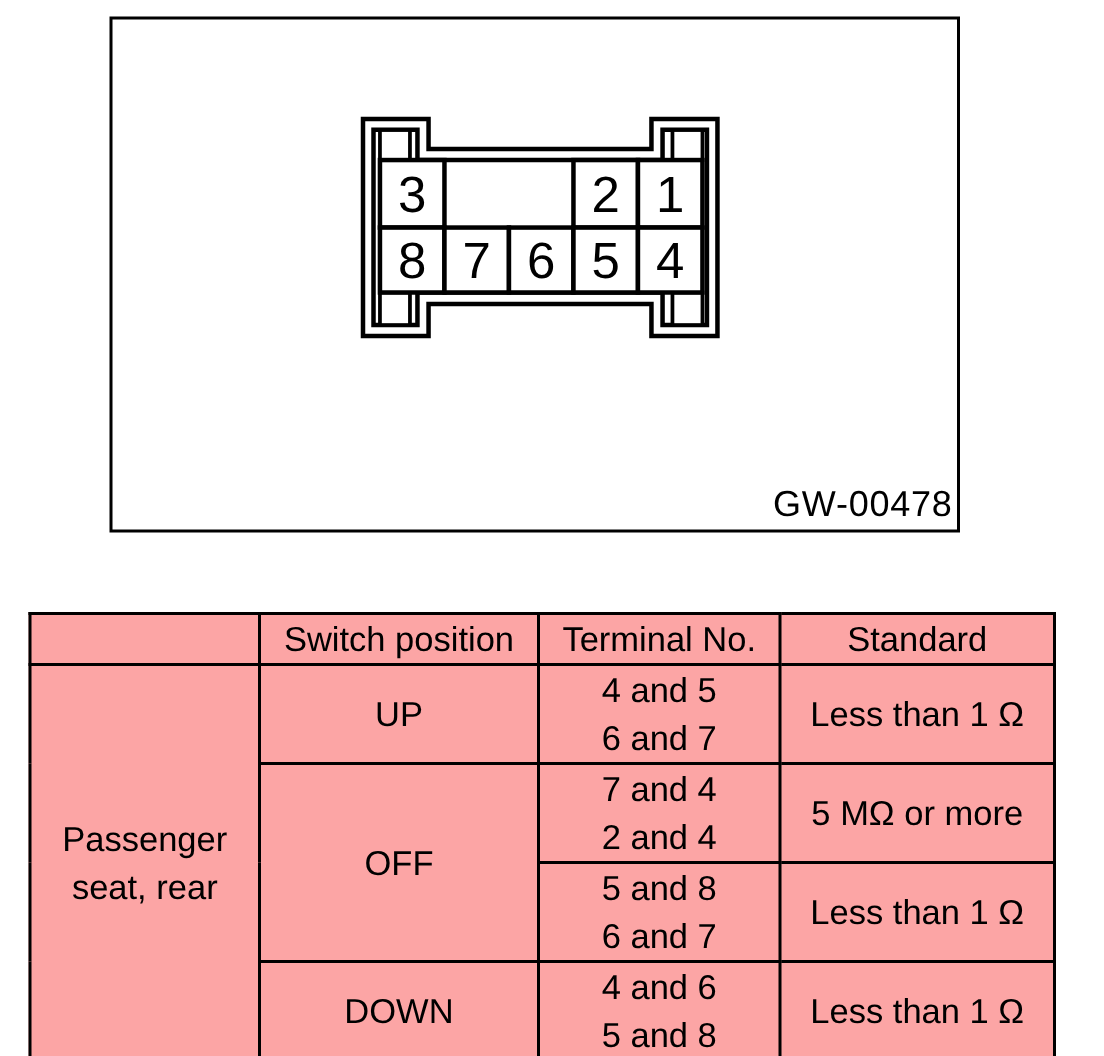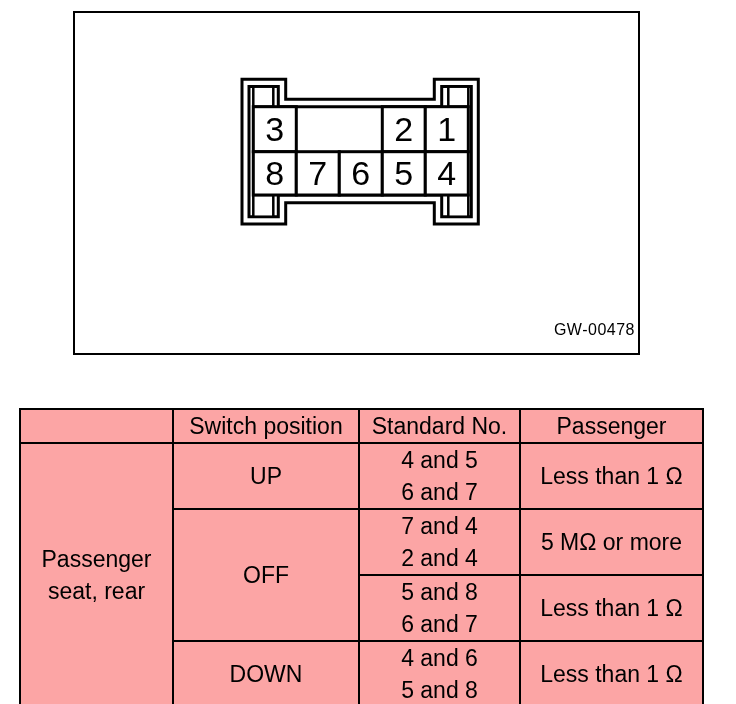--- a/index.html
+++ b/index.html
@@ -29,22 +29,22 @@
   .tab  { fill: #fff; stroke: #000; stroke-width: 2.5; }
   .cell { fill: #fff; stroke: #000; stroke-width: 3; }
   .digit {
     font-family: "Liberation Sans", sans-serif;
     font-size: 34px;
     text-anchor: middle;
     fill: #000;
   }
   .figure-code {
     position: absolute;
-    right: 3px; bottom: 14px;
-    font-size: 16px;
+    right: 3px; bottom: 2px;
+    font-size: 24px;
     letter-spacing: 0.5px;
     white-space: nowrap;
   }
 
   
   .spec-table {
     position: absolute;
     left: 19px; top: 380px;
     border-collapse: collapse;
     table-layout: fixed;
@@ -108,22 +108,22 @@
   <colgroup>
     <col style="width:153px">
       <col style="width:186px">
       <col style="width:161px">
       <col style="width:183px">
   </colgroup>
   <tbody>
       <tr class="row-head">
     <td></td>
     <th>Switch position</th>
-    <th>Standard No.</th>
-    <th>Passenger</th>
+    <th>Terminal No.</th>
+    <th>Standard</th>
   </tr>
   <tr class="row-up">
     <td rowspan="4" class="group-label">Passenger seat, rear</td>
     <td>UP</td>
     <td>
       <span class="terminal-line">4 and 5</span>
       <span class="terminal-line">6 and 7</span>
     </td>
     <td>Less than 1 Ω</td>
   </tr>

